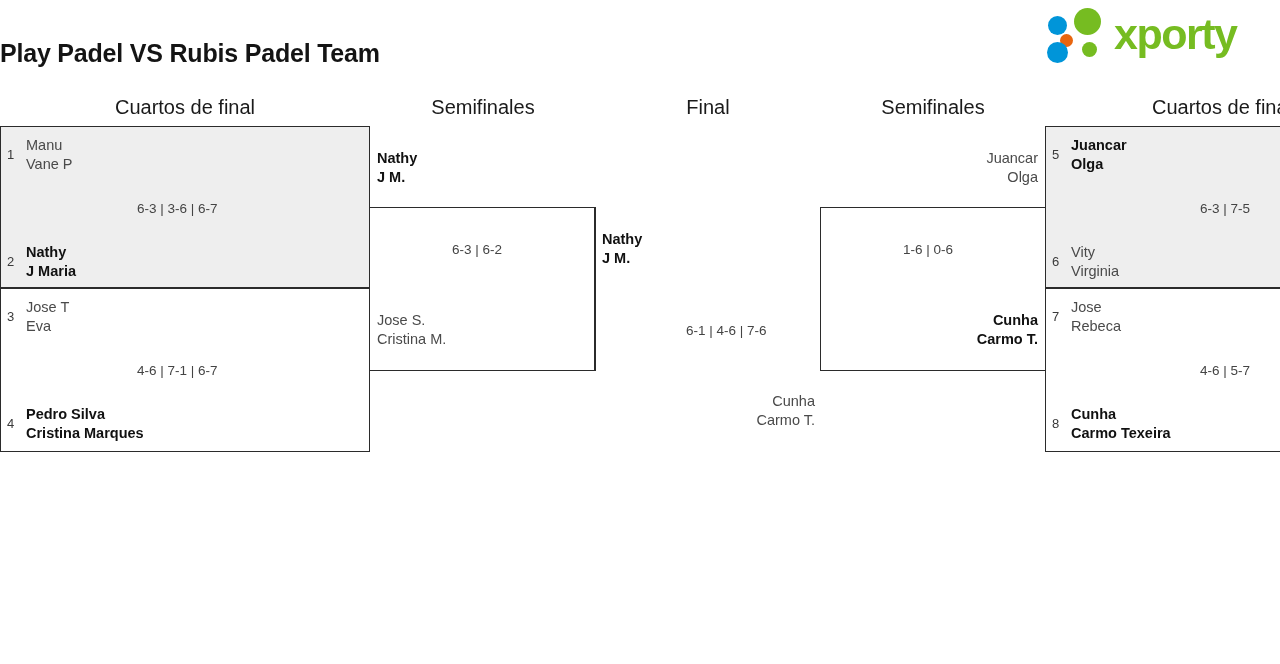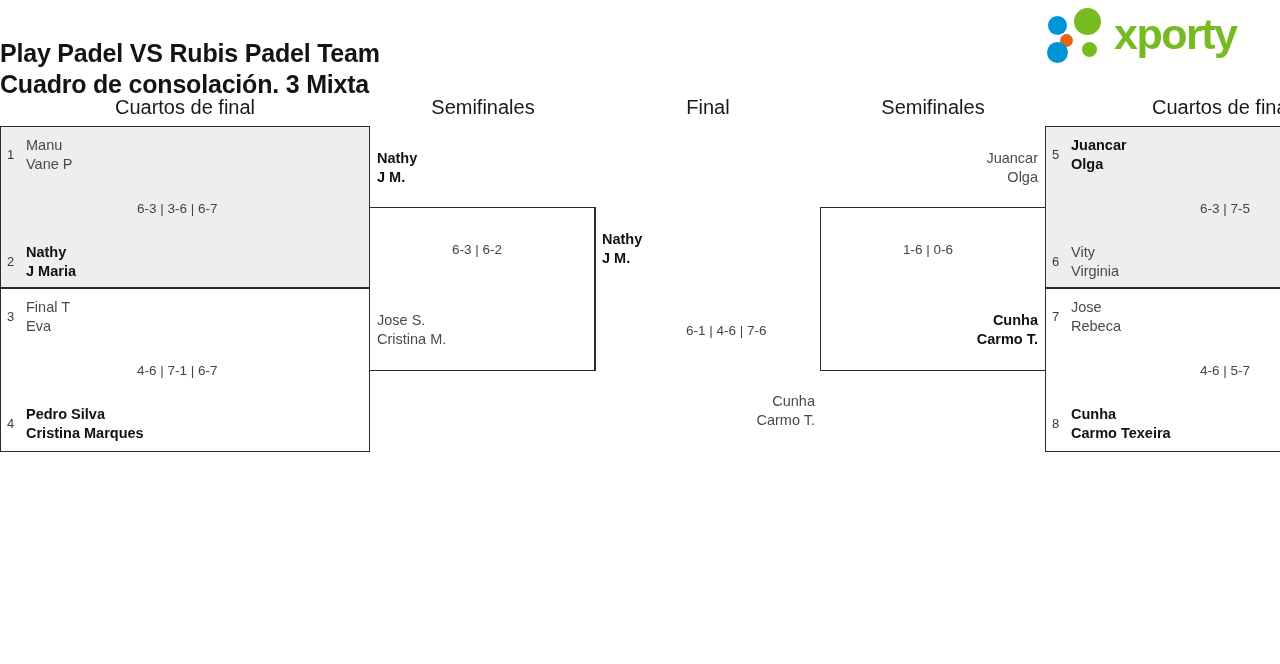--- a/index.html
+++ b/index.html
@@ -113,21 +113,20 @@
     line-height: 18px;
   }
 </style>
 </head>
 <body>
 
 <div id="header">
 
   <div id="title-block">
     <div>Play Padel VS Rubis Padel Team</div>
-    <div>Cuadro de consolación. 3 Mixta</div>
   </div>
 
   <div id="logo">
     <div id="logo-dots">
       <span class="dot" style="left:2px;  top:10px; width:19px; height:19px; background:#0095d9;"></span>
       <span class="dot" style="left:14px; top:28px; width:13px; height:13px; background:#e8650f;"></span>
       <span class="dot" style="left:1px;  top:36px; width:21px; height:21px; background:#0095d9;"></span>
       <span class="dot" style="left:28px; top:2px;  width:27px; height:27px; background:#76bc21;"></span>
       <span class="dot" style="left:36px; top:36px; width:15px; height:15px; background:#76bc21;"></span>
     </div>
@@ -155,21 +154,21 @@
 <div class="seed" style="left:7px; top:254px;">2</div>
 <div class="team winner" style="left:26px; top:243px;">
   <span class="ln">Nathy</span>
   <span class="ln">J Maria</span>
 </div>
 
 <div class="mbox plain" style="left:0px; top:288px; width:370px; height:164px;"></div>
 
 <div class="seed" style="left:7px; top:309px;">3</div>
 <div class="team loser" style="left:26px; top:298px;">
-  <span class="ln">Final T</span>
+  <span class="ln">Jose T</span>
   <span class="ln">Eva</span>
 </div>
 
 <div class="score" style="left:137px; top:362px;">4-6 | 7-1 | 6-7</div>
 
 <div class="seed" style="left:7px; top:416px;">4</div>
 <div class="team winner" style="left:26px; top:405px;">
   <span class="ln">Pedro Silva</span>
   <span class="ln">Cristina Marques</span>
 </div>

